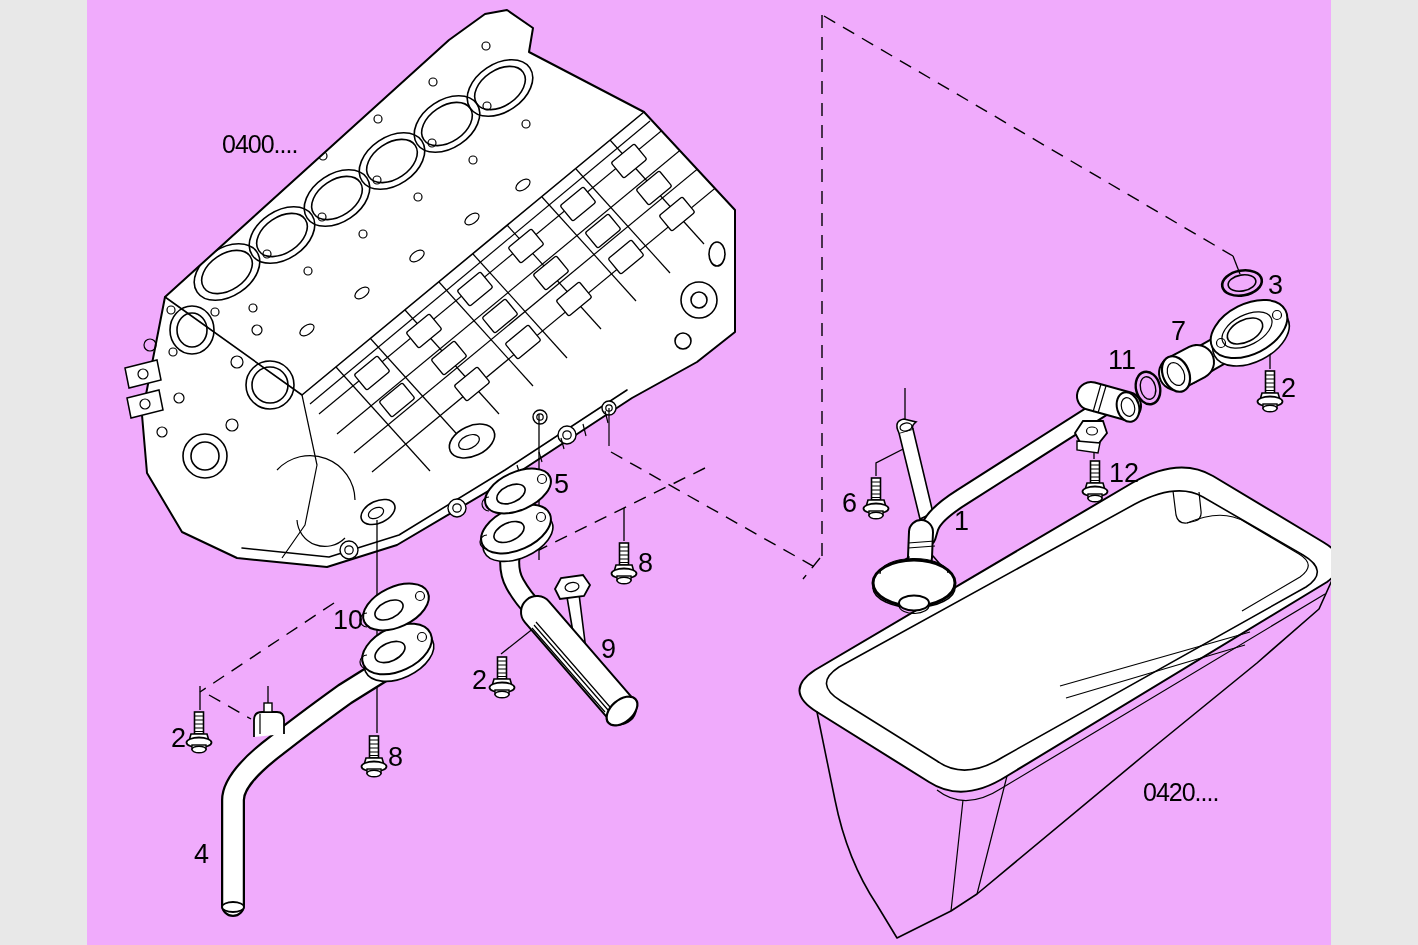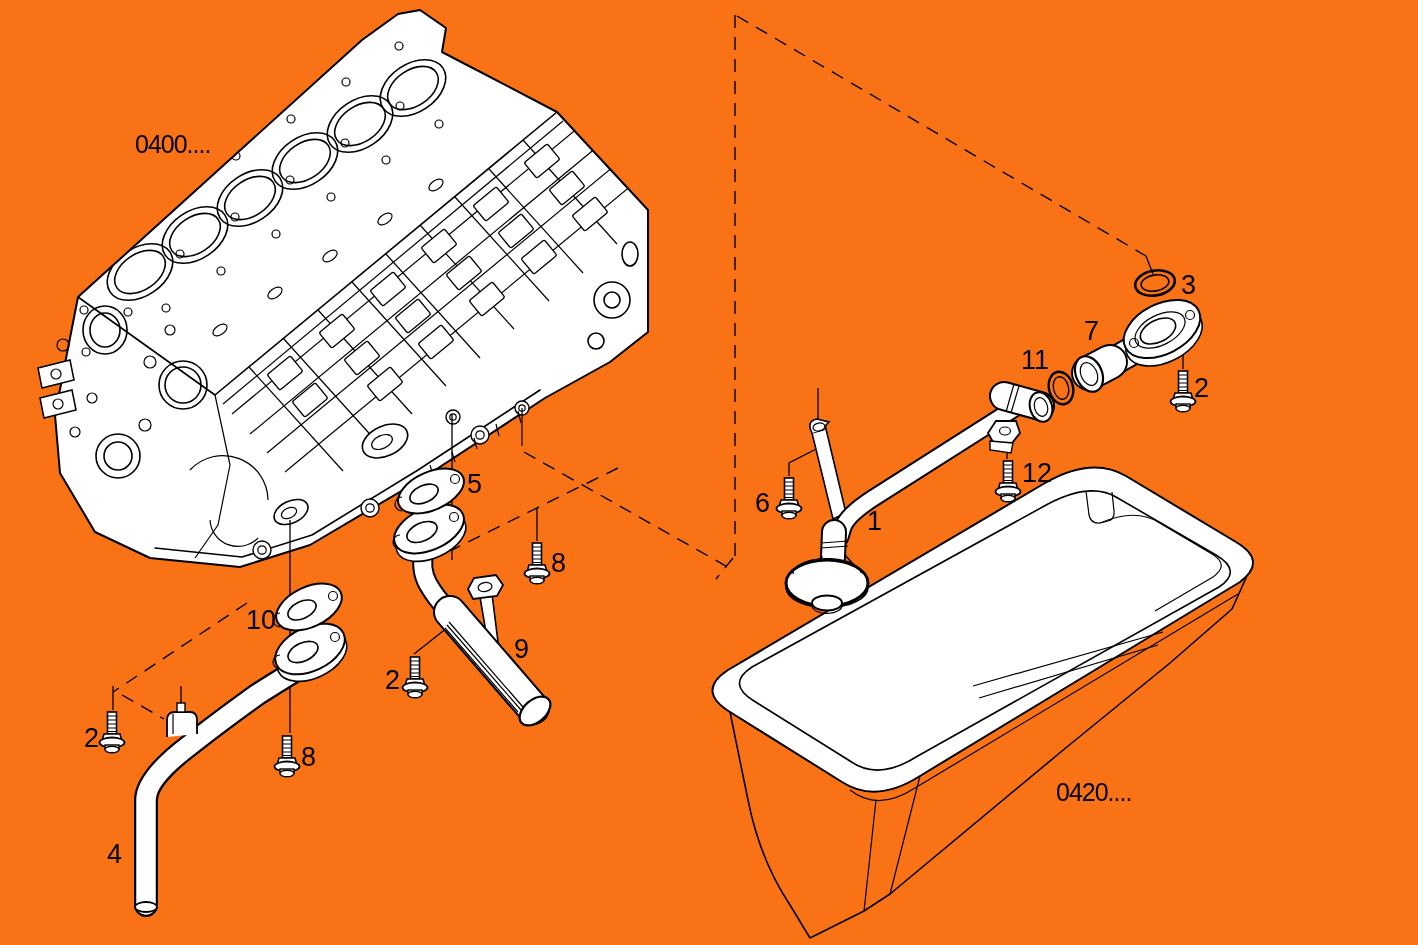--- a/index.html
+++ b/index.html
@@ -1,16 +1,16 @@
 <!DOCTYPE html>
 <html><head>
 <meta charset="utf-8">
 <style>
   html,body{margin:0;padding:0;background:#e8e8e8;}
-  .stage{position:relative;width:1418px;height:945px;background:#f97316;margin:0 auto;
+  .stage{position:relative;width:1244px;height:945px;background:#f0abfc;margin:0 auto;
          font-family:"Liberation Sans", sans-serif;overflow:hidden;}
   svg{display:block}
   text{fill:#000;}
   .callout{font-size:27px;}
   .arealabel{font-size:25px;letter-spacing:-1px;}
   .ln{fill:none;stroke:#000;stroke-width:1.6;stroke-linejoin:round;stroke-linecap:round;}
   .ln2{fill:none;stroke:#000;stroke-width:1.2;stroke-linejoin:round;}
   .sil{fill:#fff;stroke:#000;stroke-width:2;stroke-linejoin:round;}
   .wfill{fill:#fff;stroke:#000;}
   .dash{fill:none;stroke:#000;stroke-width:1.4;stroke-dasharray:13 9;}

